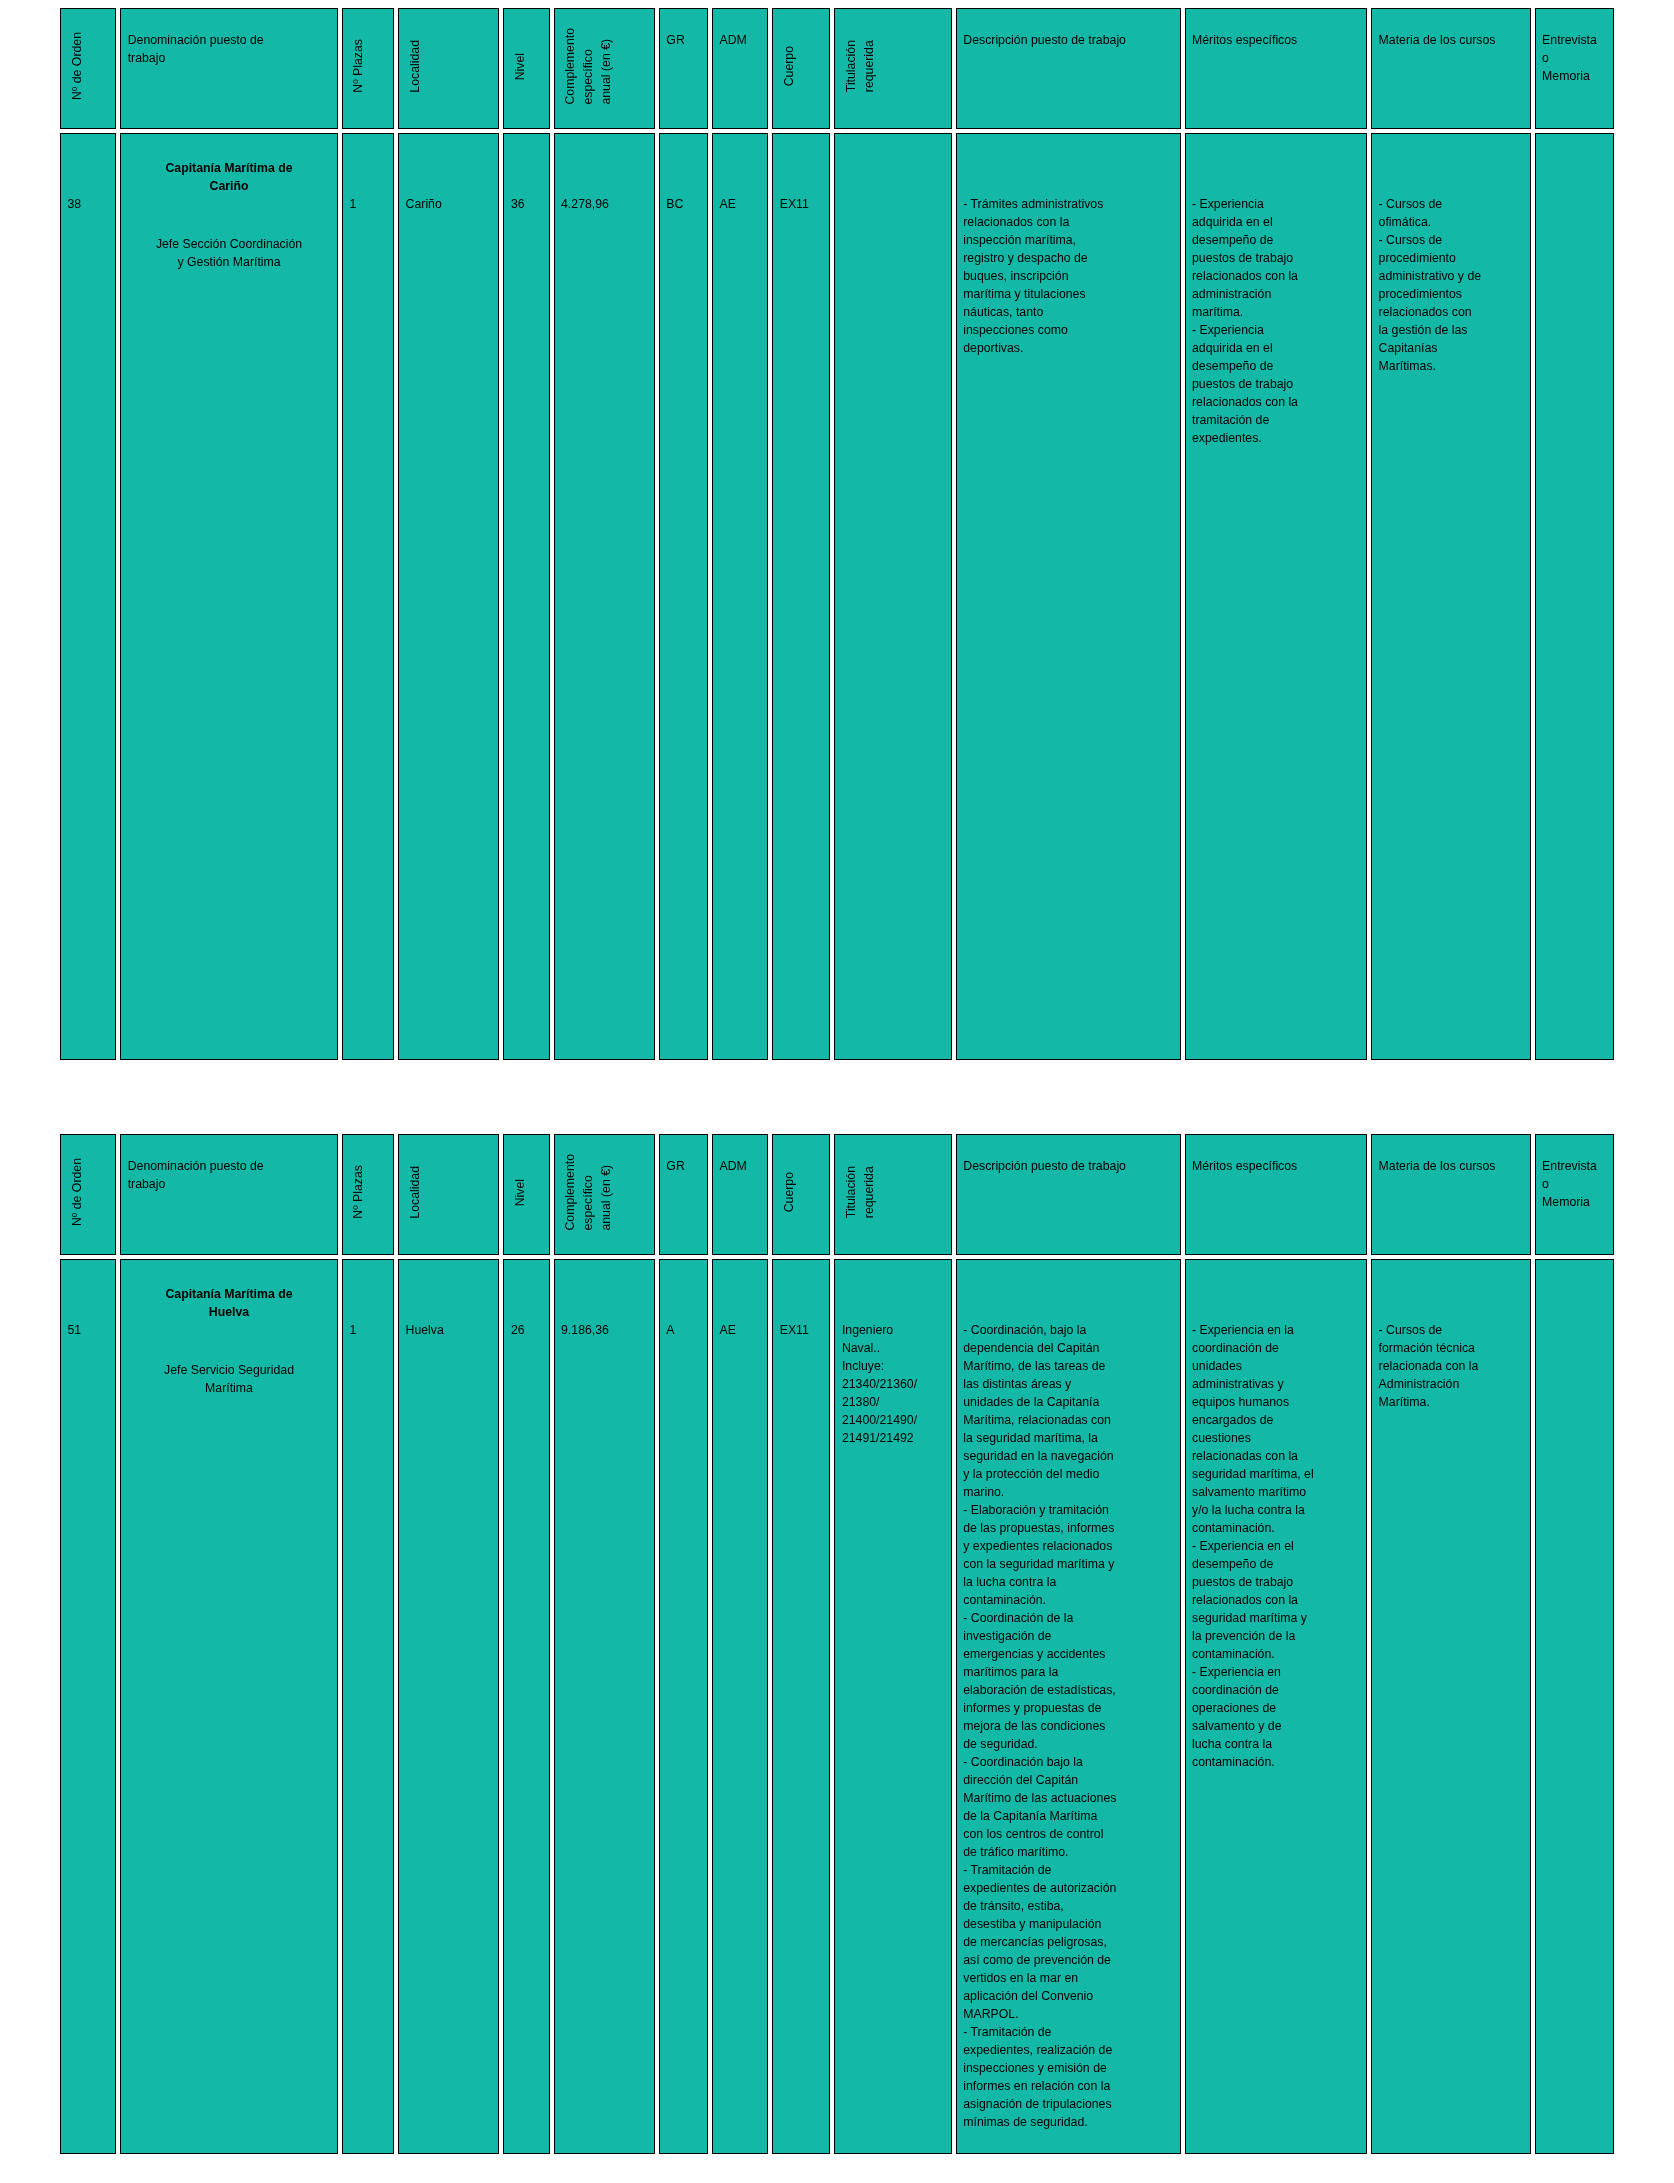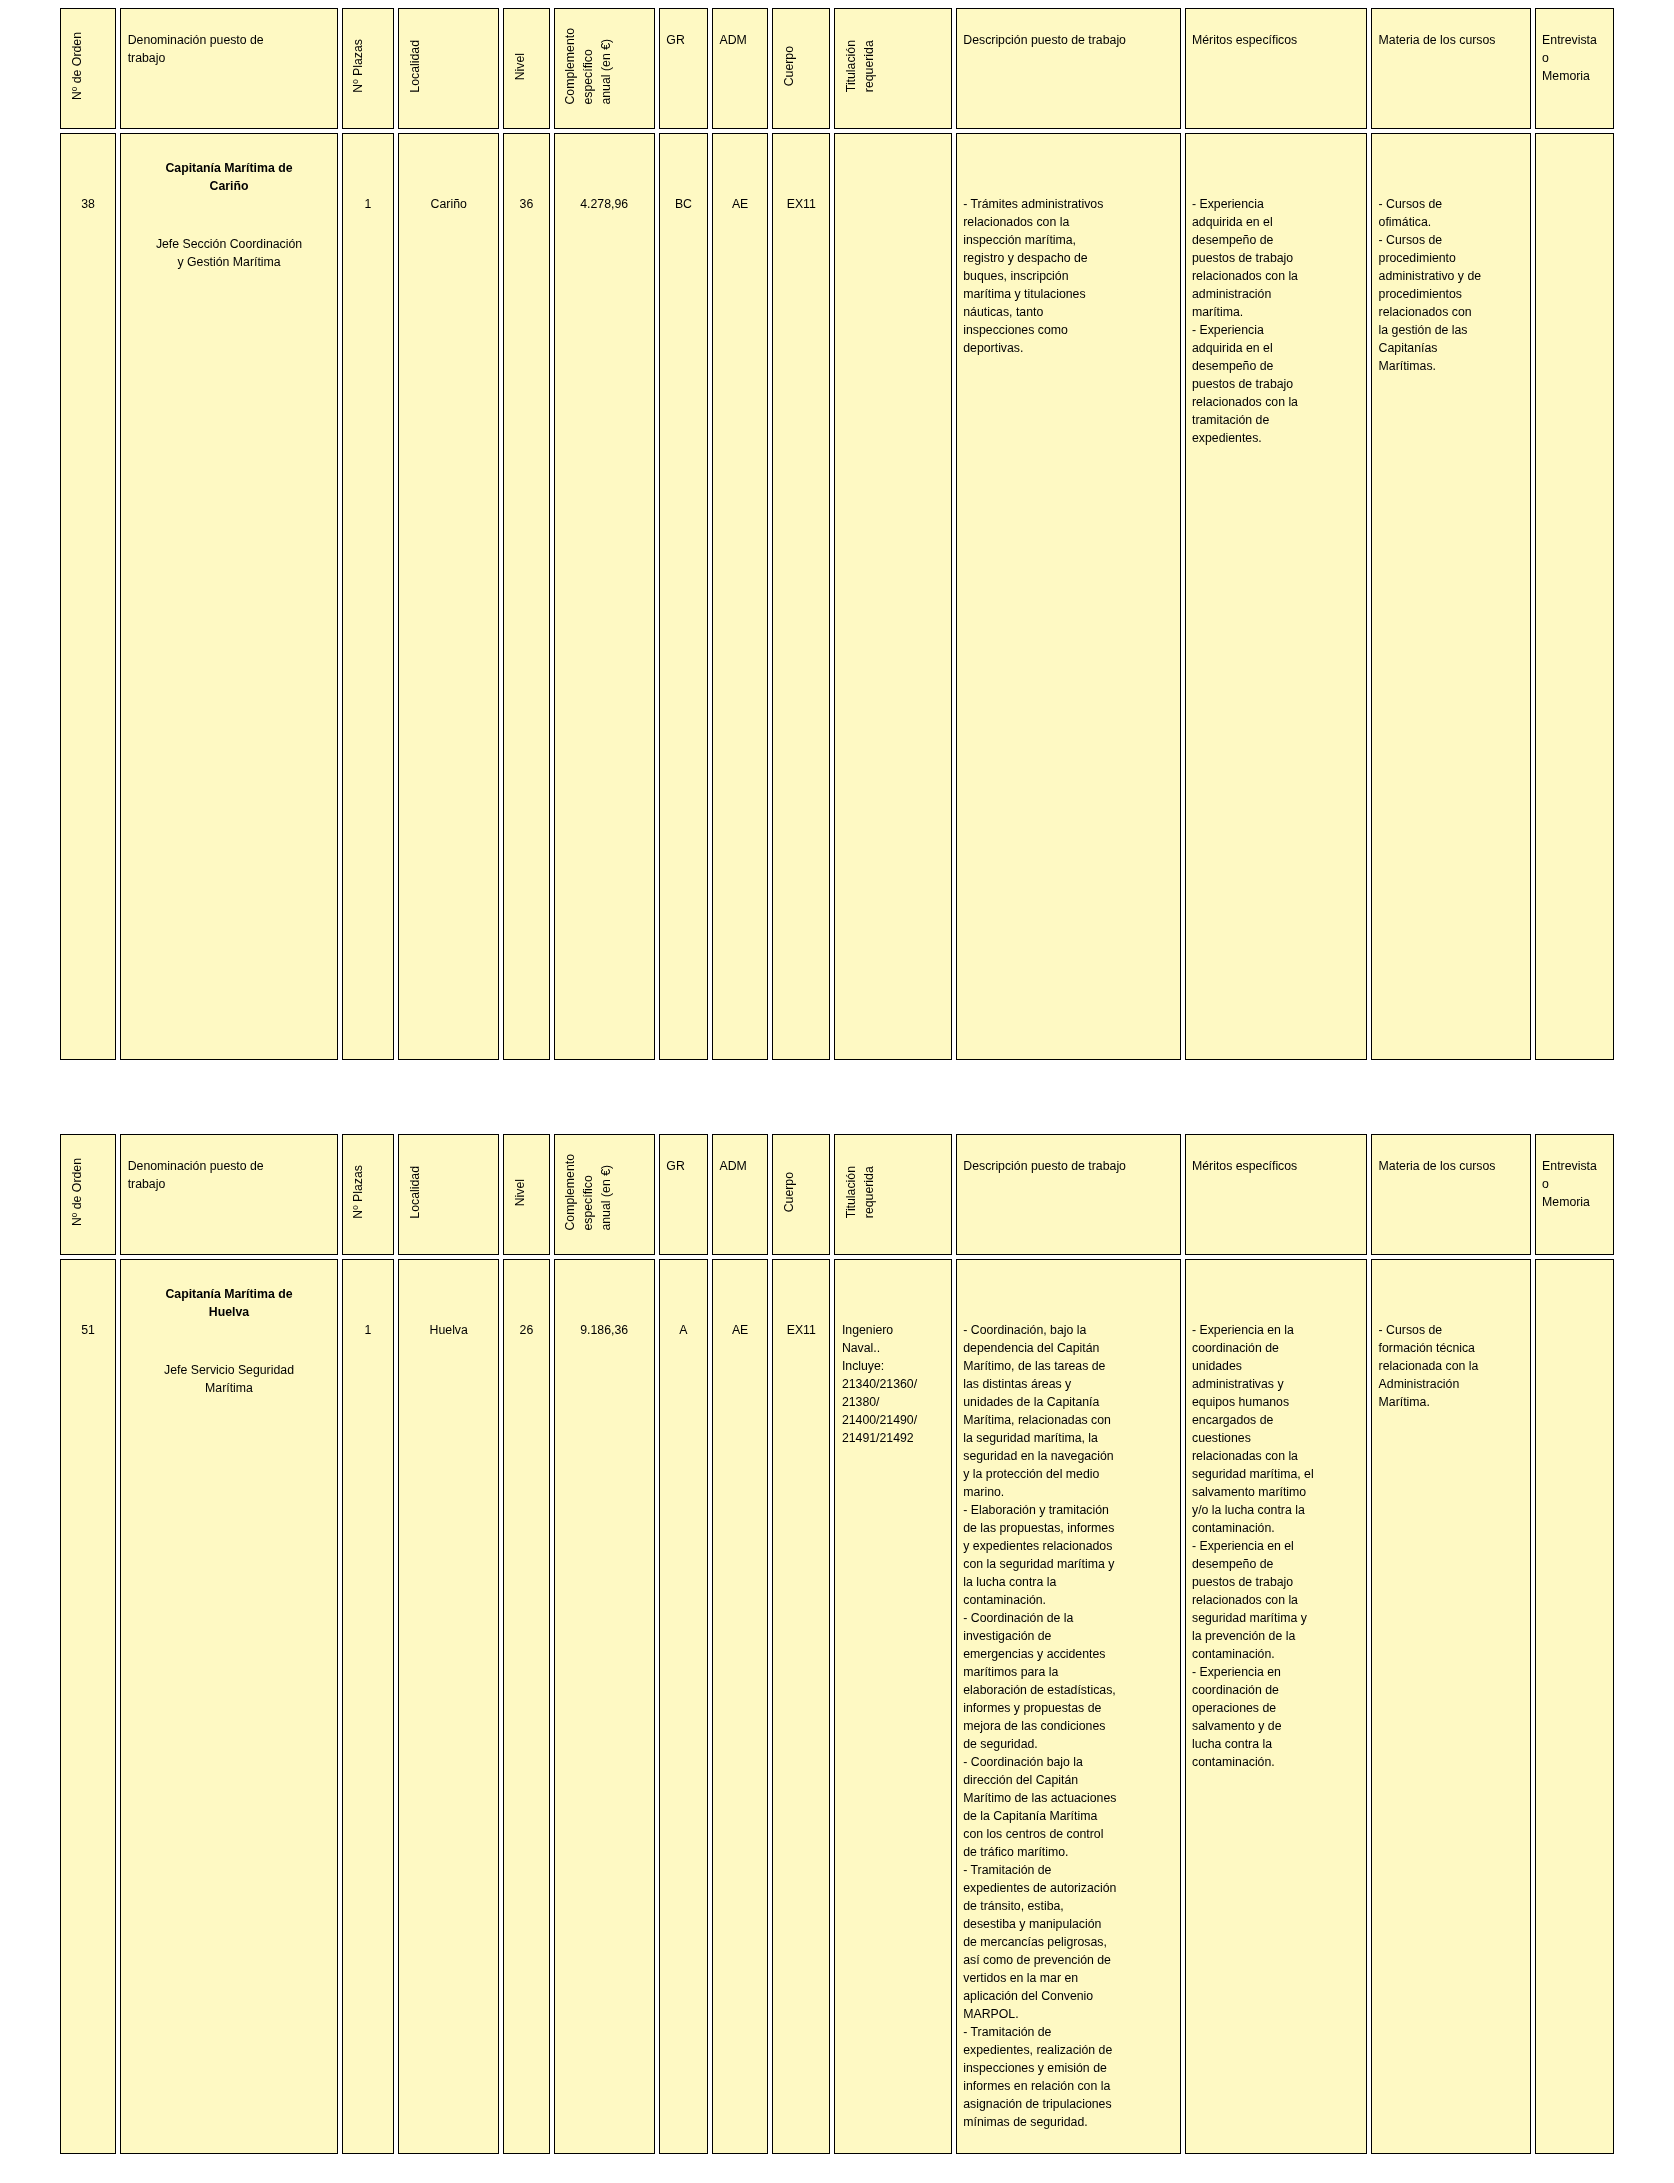--- a/index.html
+++ b/index.html
@@ -21,37 +21,37 @@
     width: 1562px;
     margin-left: 56px;
   }
   #t1 { margin-top: 4.3px; }
   #t2 { margin-top: 66px; }
   table.doc td {
     border: 1.4px solid #000000;
     vertical-align: top;
     padding: 4.3px 6.5px;
     overflow: hidden;
-    background: #fef9c3;
+    background: #14b8a6;
   }
   tr.hdr td { height: 121px; white-space: pre-line; }
   tr.hdr td.h { padding-top: 21.7px; }
   tr.hdr td.v { vertical-align: middle; }
   .vert {
     writing-mode: vertical-rl;
     transform: rotate(180deg);
     display: inline-block;
     white-space: pre-line;
     max-height: 113px;
   }
   tr.bdy td { padding-top: 61px; white-space: pre-line; margin-left: 42px; }
   tr.bdy td.denom { padding-top: 7.2px; }
   #t1 tr.bdy td { height: 927px; }
   #t2 tr.bdy td { height: 895px; }
-  td.cnum { text-align: center; }
+  td.cnum { }
   .group {
     font-weight: bold;
     text-align: center;
     margin-bottom: 21.7px;
     white-space: pre-line;
   }
   .title { text-align: center; white-space: pre-line; }
 </style>
 </head>
 <body>

